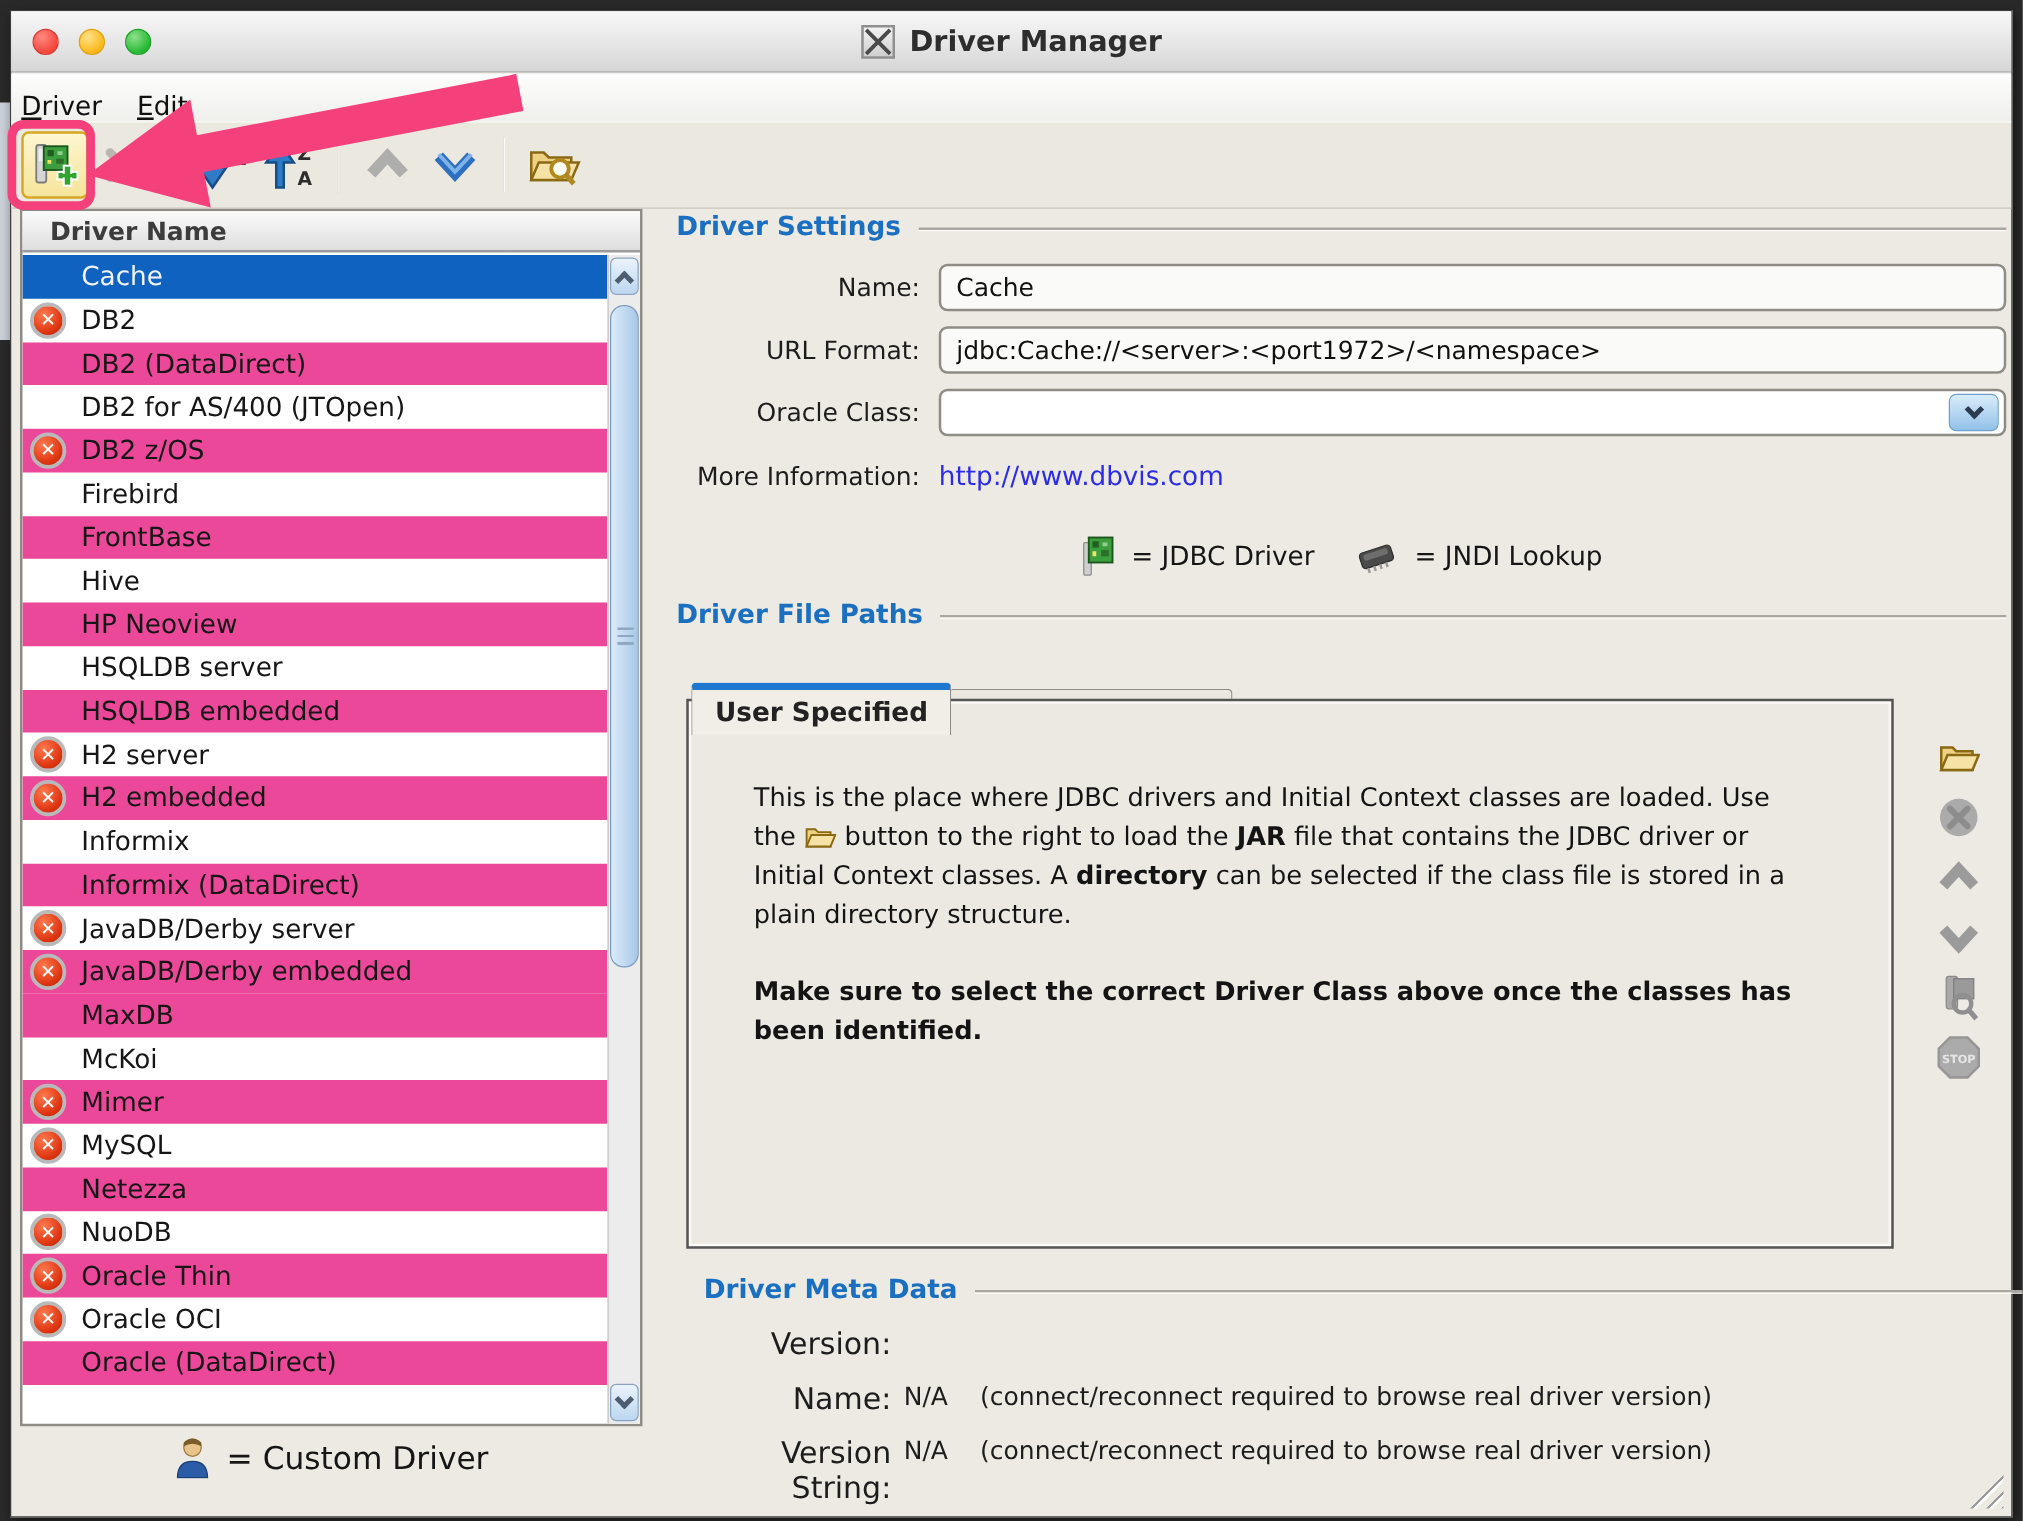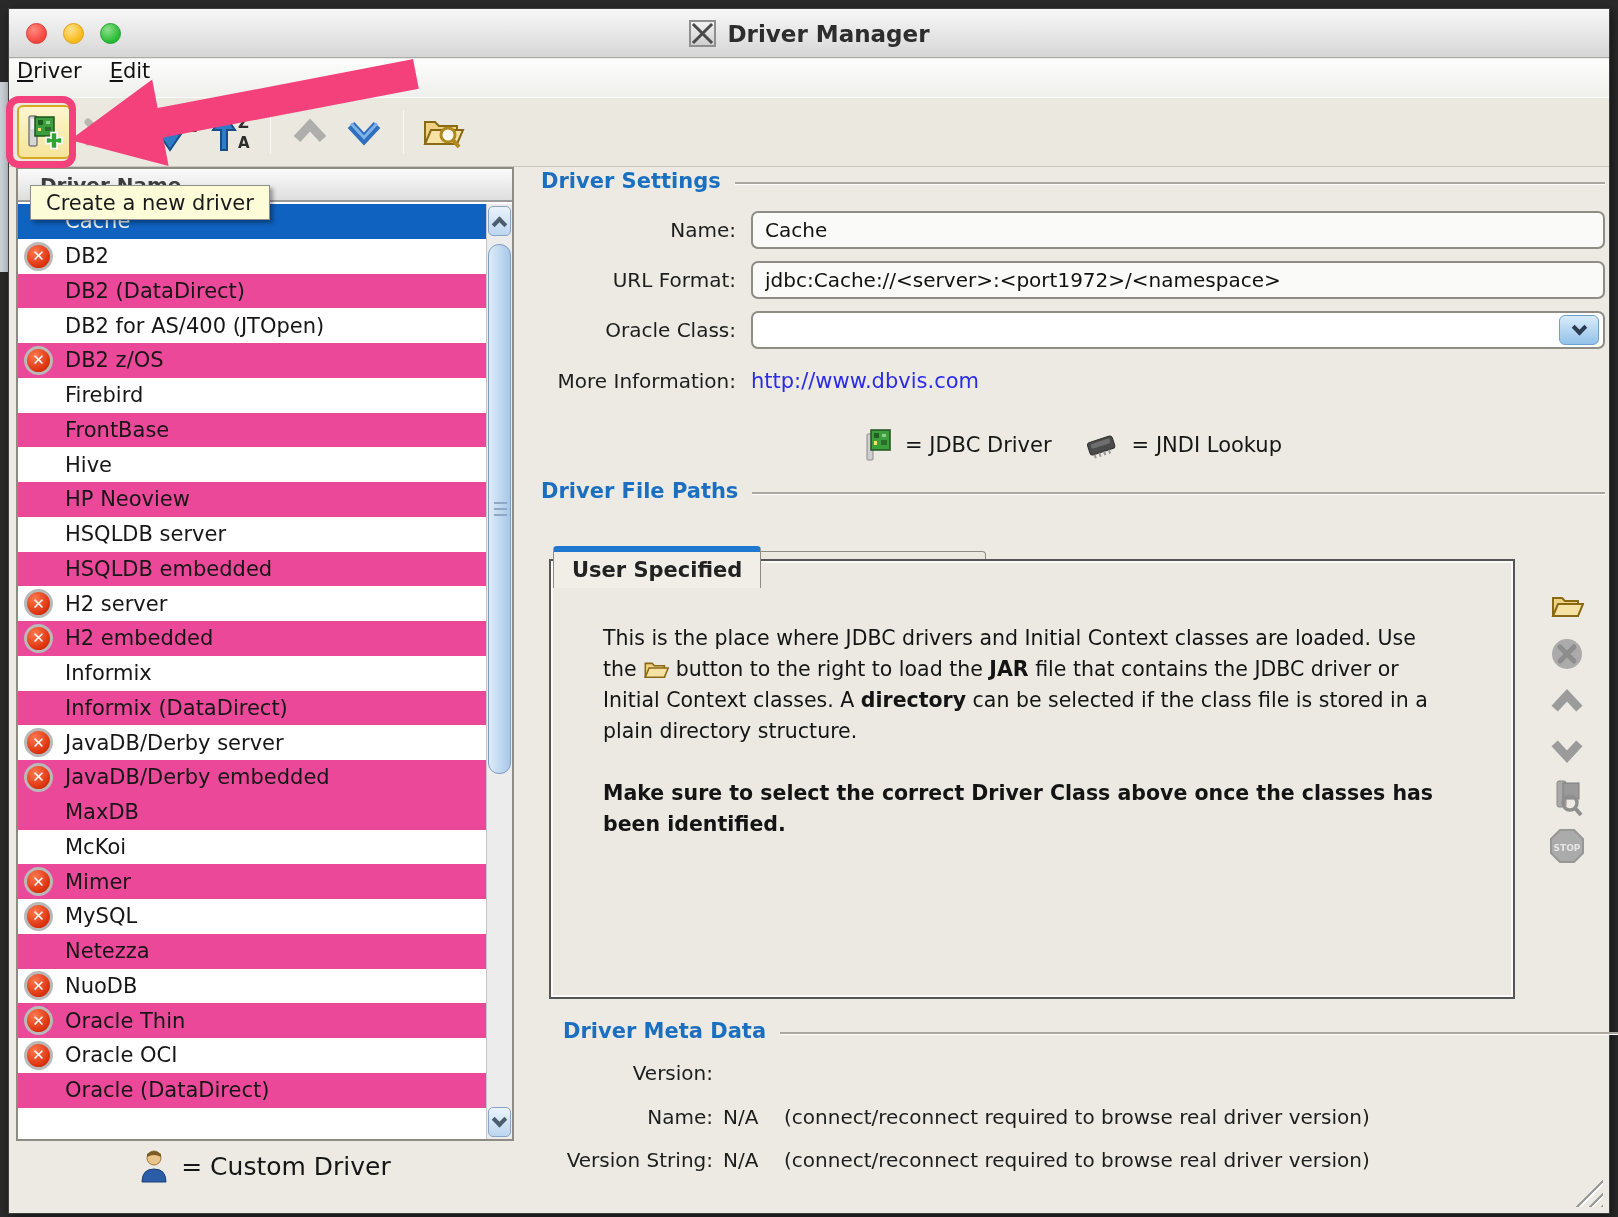--- a/index.html
+++ b/index.html
@@ -24,21 +24,21 @@
   .x11-icon { position:relative; width:27px; height:27px; background:linear-gradient(#f2f2f2,#cfcfcf);
               border:2px solid #8f8f8f; display:inline-block; }
   .x11-icon::before, .x11-icon::after { content:""; position:absolute; left:-2px; top:10px; width:27px; height:3px;
               background:#4a4a4a; }
   .x11-icon::before { transform:rotate(45deg); }
   .x11-icon::after  { transform:rotate(-45deg); }
   .title-text { font-size:23px; font-weight:bold; color:#2d2d2d; }
 
   
   .menubar { position:absolute; left:0; top:50px; width:100%; height:38px;
-             background:linear-gradient(#fdfdfd,#efefec); display:flex; align-items:flex-start; padding-left:8px; gap:28px; }
+             background:linear-gradient(#fdfdfd,#efefec); display:flex; align-items:flex-end; padding-left:8px; gap:28px; }
   .menu-item { font-size:21px; color:#111; }
   .menu-item u { text-decoration:underline; }
 
   
   .toolbar { position:absolute; left:0; top:88px; width:100%; height:70px;
              background:#EAE8DF; border-top:1px solid #fbfbf8; border-bottom:1px solid #c9c7be;
              display:flex; align-items:center; padding-left:8px; }
   .tb-btn { width:54px; height:54px; display:flex; align-items:center; justify-content:center;
             border-radius:6px; position:relative; }
   .tb-btn.highlight { background:linear-gradient(#fdf6cf,#f5e49a); border:2px solid #d9a820; }
@@ -104,21 +104,21 @@
   .fp-panel { position:absolute; left:540px; top:550px; width:966px; height:440px;
               background:#EBE9E1; border:2px solid #555; box-shadow:inset 0 0 0 2px #fbfaf6; z-index:2; }
   .fp-text { position:absolute; left:52px; top:62px; width:852px; font-size:20.5px; line-height:31px; color:#141414; }
   .fp-text p + p { margin-top:31px;font-weight:bold; }
   .fp-text .inl-ic { display:inline-block; vertical-align:-5px; }
   .fp-side { position:absolute; left:1530px; top:578px; width:56px; display:flex; flex-direction:column;
              gap:10px; align-items:center; }
   .side-btn { width:38px; height:38px; display:flex; align-items:center; justify-content:center; }
 
   
-  .mlabel { position:absolute; left:532px; width:172px; text-align:right; font-size:20px; color:#1d1d1d; }
+  .mlabel { position:absolute; left:532px; width:172px; text-align:right; font-size:24px; color:#1d1d1d; }
   .mvalue { position:absolute; left:714px; font-size:20px; color:#1d1d1d; }
   .mnote  { position:absolute; left:775px; font-size:20px; color:#1d1d1d; }
 
   .resize-grip { position:absolute; right:6px; bottom:6px; width:30px; height:30px;
                  background:repeating-linear-gradient(135deg, transparent 0 5px, #9a9a9a 5px 7px, #fdfdfd 7px 9px);
                  clip-path:polygon(100% 0, 100% 100%, 0 100%); }
 
   
   .tooltip { position:absolute; left:30px; top:185px; height:35px; padding:0 15px; background:#FCFCD9;
              border:1px solid #8f8f8f; box-shadow:3px 3px 4px rgba(0,0,0,.35); font-size:21px; color:#1a1a1a;
@@ -478,19 +478,18 @@
         <div class="mvalue" style="top: 1096px;">N/A</div>
         <div class="mnote" style="top: 1096px;">(connect/reconnect required to browse real driver version)</div>
         <div class="mlabel" style="top: 1139px;">Version String:</div>
         <div class="mvalue" style="top: 1139px;">N/A</div>
         <div class="mnote" style="top: 1139px;">(connect/reconnect required to browse real driver version)</div>
       </div>
 
     <div class="resize-grip"></div>
   </div>
 
-  <div class="tooltip">Create a new driver</div>
 
   <div class="pink-box"></div>
   <svg class="pink-arrow" viewBox="0 0 1618 1217">
     <polygon points="405,51 410.8,80.7 155.2,129.5 160.6,158 62,132 144.2,71.6 149.6,100.1 399.2,52.3" fill="#F4417C" transform="translate(8,8) scale(1,1)"></polygon>
   </svg>
 </div>
 
 </body></html>

